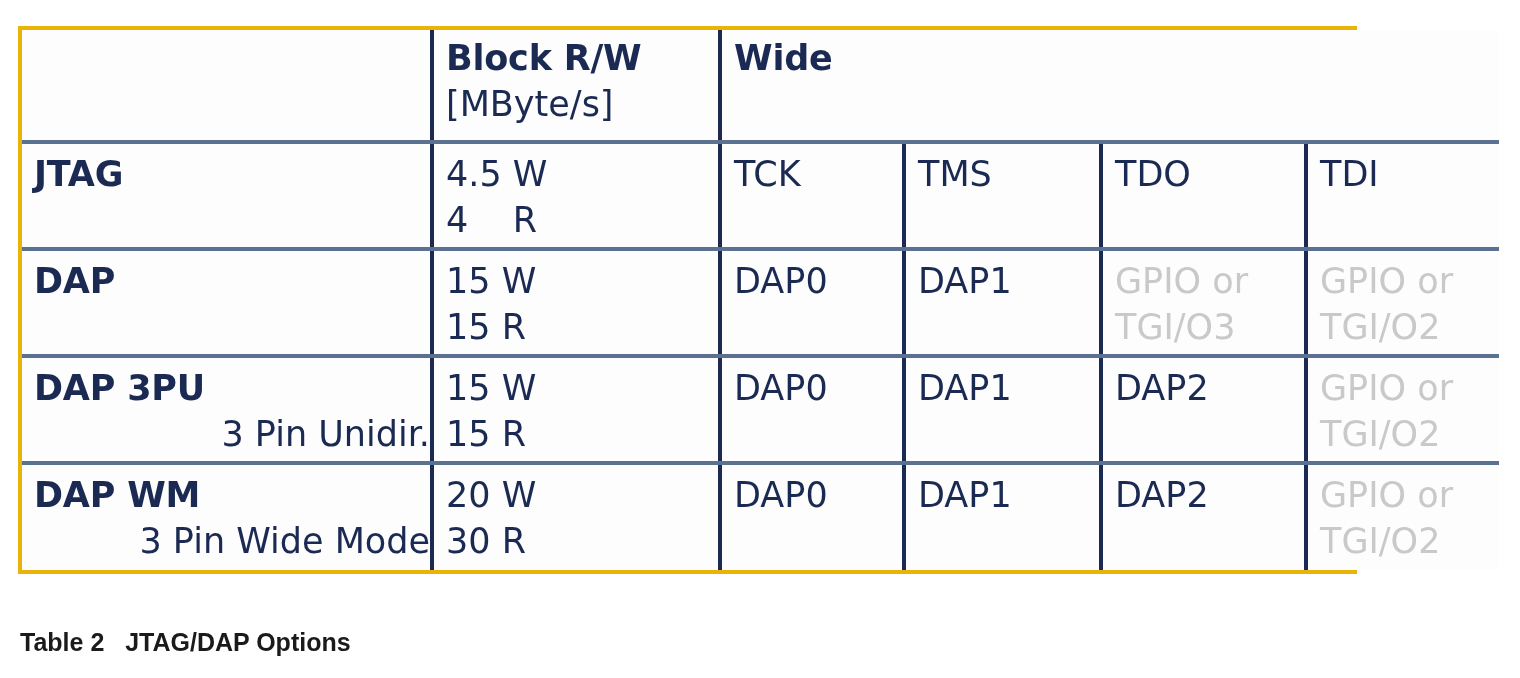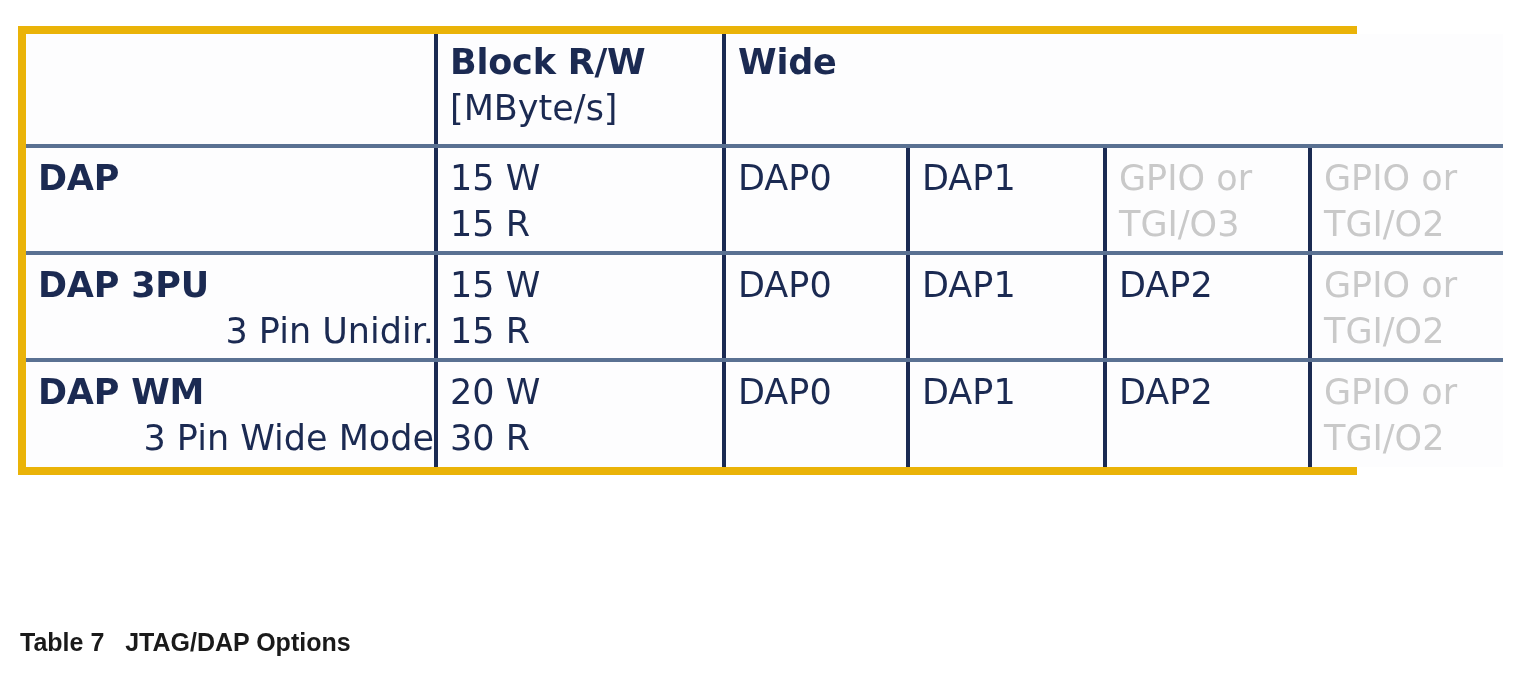--- a/index.html
+++ b/index.html
@@ -21,21 +21,21 @@
     background: #ffffff;
   }
 
   
   .table-wrap {
     position: absolute;
     left: 18px;
     top: 26px;
     width: 1339px;
     box-sizing: border-box;
-    border: 8px solid #eab308;
+    border: 4px solid #eab308;
     background: #ffffff;
   }
 
   table.spec {
     border-collapse: collapse;
     table-layout: fixed;
     width: 100%;
     background: #fdfdfe;
   }
 
@@ -148,20 +148,42 @@
           <td></td>
           <td>
             <span class="hdr-strong">Block R/W</span>
             <span class="hdr-sub">[MByte/s]</span>
           </td>
           <td colspan="4">
             <span class="hdr-strong">Wide</span>
           </td>
         </tr>
 
+        <tr>
+          <td>
+            <span class="row-name">JTAG</span>
+            <span class="row-sub"></span>
+          </td>
+          <td>
+            <span class="rw-line">4.5 W</span>
+            <span class="rw-line">4    R</span>
+          </td>
+          <td>
+            <span class="pin-val">TCK</span>
+          </td>
+          <td>
+            <span class="pin-val">TMS</span>
+          </td>
+          <td>
+            <span class="pin-val">TDO</span>
+          </td>
+          <td>
+            <span class="pin-val">TDI</span>
+          </td>
+        </tr>
 
         <tr>
           <td>
             <span class="row-name">DAP</span>
             <span class="row-sub"></span>
           </td>
           <td>
             <span class="rw-line">15 W</span>
             <span class="rw-line">15 R</span>
           </td>
@@ -234,15 +256,15 @@
               <span>GPIO or</span>
               <span>TGI/O2</span>
             </span>
           </td>
         </tr>
 
       </tbody>
     </table>
   </div>
 
-  <div class="caption">Table 7   JTAG/DAP Options</div>
+  <div class="caption">Table 2   JTAG/DAP Options</div>
 
 </div>
 
 </body></html>

